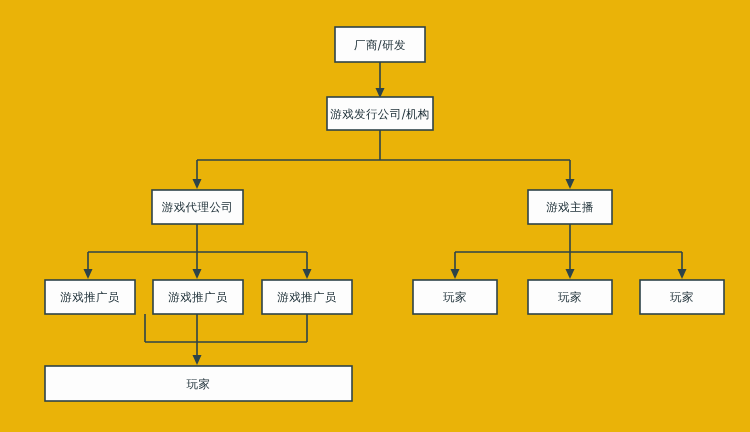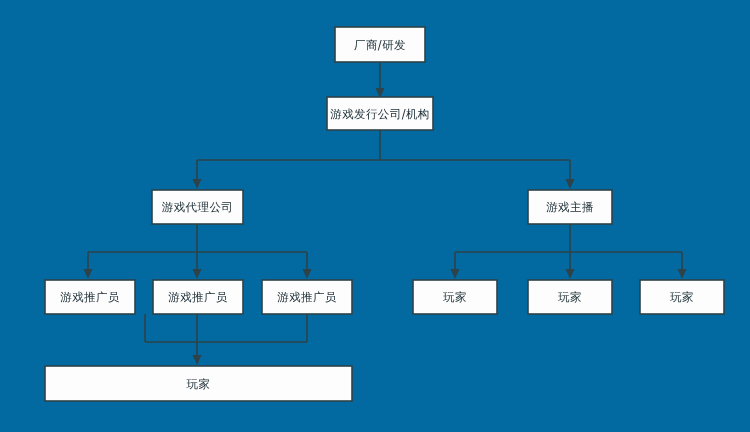--- a/index.html
+++ b/index.html
@@ -48,21 +48,21 @@
     stroke-linejoin: miter;
   }
   .arrow-head {
     fill: #2d4349;
     stroke: none;
   }
 </style>
 </head>
 <body>
 
-<div id="diagram-root" style="background: #0369a1;">
+<div id="diagram-root" style="background: #eab308;">
   <svg id="flow-svg" viewBox="0 0 750 432" xmlns="http://www.w3.org/2000/svg">
 
     <g>
 
       <path class="connector" d="M 380 62 L 380 90"></path>
       <polygon class="arrow-head" points="380,98 375.5,88 384.5,88"></polygon>
 
       <path class="connector" d="M 380 130 L 380 160"></path>
       <path class="connector" d="M 197 160 L 570 160"></path>
       <path class="connector" d="M 197 160 L 197 180"></path>

